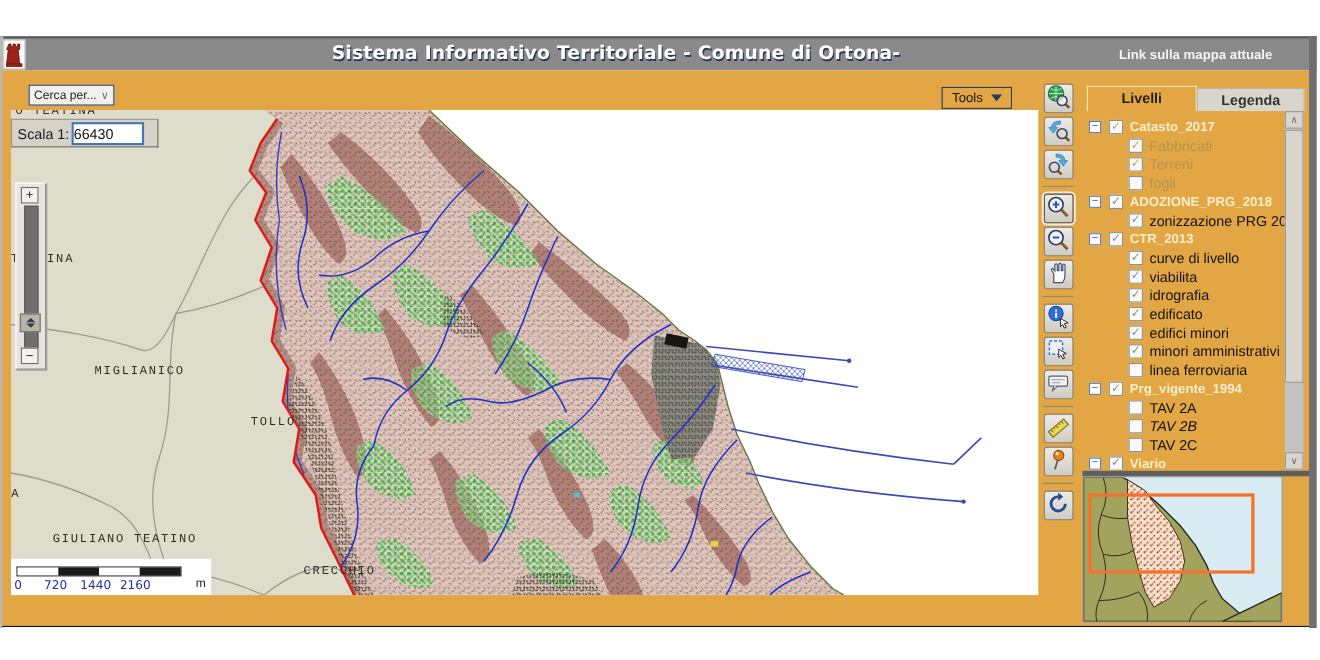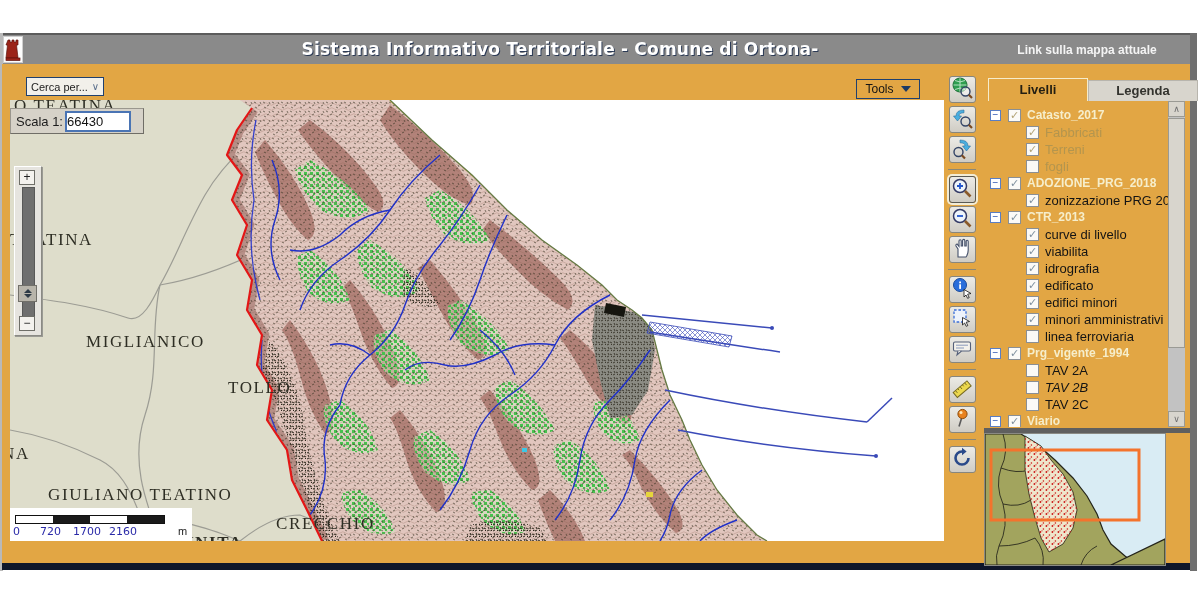--- a/index.html
+++ b/index.html
@@ -10,35 +10,35 @@
   
   #left-edge{left:0;top:33px;width:3px;height:538px;background:#b9b9b9;}
   #right-edge{left:1190px;top:33px;width:7px;height:538px;background:#6f6f6f;}
   #header{left:0;top:33px;width:1197px;height:31px;background:#8a8a8a;border-top:2px solid #5c5c5c;box-sizing:border-box;}
   #app-title{left:120px;top:39px;width:880px;text-align:center;color:#fff;
      font-family:"DejaVu Sans",sans-serif;font-size:17px;font-weight:bold;
      text-shadow:1px 1px 0 #2b3a55;letter-spacing:.2px;white-space:nowrap;}
   #header-link{left:984px;top:43px;width:206px;text-align:center;color:#f4f4f4;
      font-size:12px;font-weight:bold;cursor:pointer;}
   #logo-box{left:3px;top:36px;width:20px;height:27px;background:#fdfdfd;border:1px solid #cfcfcf;box-sizing:border-box;}
-  #main{left:2px;top:64px;width:1188px;height:506px;background:#E2A644;border-bottom:7px solid #0f172a;box-sizing:border-box;}
+  #main{left:2px;top:64px;width:1188px;height:506px;background:#E2A644;border-bottom:1px solid #0f172a;box-sizing:border-box;}
 
   
   #search-select{left:24px;top:13px;width:78px;height:19px;background:#f2f0ea;
      border:1px solid #20406e;box-sizing:border-box;font-size:11px;color:#222;
      display:flex;align-items:center;padding:0 4px;cursor:pointer;}
   #search-select .chev{margin-left:auto;color:#5a6f8c;font-size:10px;}
   #tools-btn{left:854px;top:15px;width:64px;height:20px;border:1px solid #20406e;
      box-sizing:border-box;font-size:12px;color:#141414;display:flex;align-items:center;
      justify-content:center;gap:7px;cursor:pointer;background:transparent;}
   #tools-btn .tri{width:0;height:0;border-left:5px solid transparent;border-right:5px solid transparent;border-top:6px solid #1c3a64;}
 
   
   #map{left:8px;top:36px;width:934px;height:441px;background:#DEDDCB;overflow:hidden;}
-  .maplabel{position:absolute;font-family:Liberation Serif, serif;font-size:17px;
+  .maplabel{position:absolute;font-family:Liberation Mono, monospace;font-size:11px;
      color:#2e2e24;letter-spacing:1.6px;white-space:nowrap;}
   #scala-box{left:0;top:8px;width:134px;height:26px;background:#d6d2c8;
      border:1px solid #9a978e;border-right-color:#6f6d66;border-bottom-color:#6f6d66;
      box-sizing:border-box;display:flex;align-items:center;padding-left:5px;z-index:6;}
   #scala-box label{font-size:13px;color:#1c1c1c;}
   #scala-input{width:62px;height:17px;margin-left:2px;border:2px solid #4a74b4;
      background:#fff;font-size:13px;color:#111;padding:0 0;box-sizing:content-box;}
 
   
   #slider{left:4px;top:66px;width:26px;height:168px;background:#e6e4df;
@@ -67,21 +67,21 @@
      border:1px solid #87867e;border-radius:3px;box-sizing:border-box;cursor:pointer;
      display:flex;align-items:center;justify-content:center;padding:0;}
   .tool-btn.selected{box-shadow:0 0 0 2px #f2ecd6;border-color:#5a5a54;}
   .tool-sep{width:28px;height:1px;background:#8a8878;margin:3px 0;}
 
   
   #panel{left:982px;top:0;width:206px;height:506px;}
   .tab{position:absolute;box-sizing:border-box;text-align:center;font-size:13px;font-weight:bold;cursor:pointer;}
   #tab-livelli{left:4px;top:14px;width:100px;height:23px;background:#E2A644;
      border:1px solid #f6ecca;border-bottom:none;color:#241f12;line-height:22px;}
-  #tab-legenda{left:104px;top:16px;width:110px;height:21px;background:#d8d5cd;
+  #tab-legenda{left:104px;top:16px;width:98px;height:21px;background:#d8d5cd;
      border:1px solid #b8b5ad;border-bottom:none;color:#33332e;line-height:20px;}
   #tree{left:0;top:37px;width:184px;height:326px;overflow:hidden;}
   .trow{position:absolute;left:0;height:16px;display:flex;align-items:center;white-space:nowrap;}
   .expand{width:11px;height:11px;background:#fff;border:1px solid #5a7ec4;box-sizing:border-box;
      color:#2a52b0;font-size:10px;line-height:8px;text-align:center;cursor:pointer;flex:none;}
   .cb{width:13px;height:13px;background:#fbfaf7;border:1px solid #8a8f94;box-sizing:border-box;
      font-size:11px;line-height:11px;text-align:center;color:#7f909e;cursor:pointer;flex:none;}
   .cb.dim{color:#b3a376;}
   .gname{font-size:12px;font-weight:bold;color:#F6EECB;margin-left:6px;}
   .cname{font-size:13px;color:#141414;margin-left:6px;}
@@ -285,21 +285,21 @@
     
     <div class="abs" id="scalebar">
       <div id="sb-bar">
         <div class="sb-w"></div>
           <div class="sb-b"></div>
           <div class="sb-w"></div>
           <div class="sb-b"></div>
       </div>
       <span class="sb-num" style="left:3px;">0</span>
       <span class="sb-num" style="left:30px;">720</span>
-      <span class="sb-num" style="left:63px;">1700</span>
+      <span class="sb-num" style="left:63px;">1440</span>
       <span class="sb-num" style="left:99px;">2160</span>
       <span class="sb-num" style="left:135px;margin-top:44px;">2880</span>
       <span id="sb-unit">m</span>
     </div>
   </div>
 
   <div class="abs" id="side-toolbar">
     <button class="tool-btn">
       <span><svg width="24" height="24" viewBox="0 0 24 24">
             <circle cx="10" cy="9" r="7" fill="#2e9e4f" stroke="#1c6e36"></circle>

